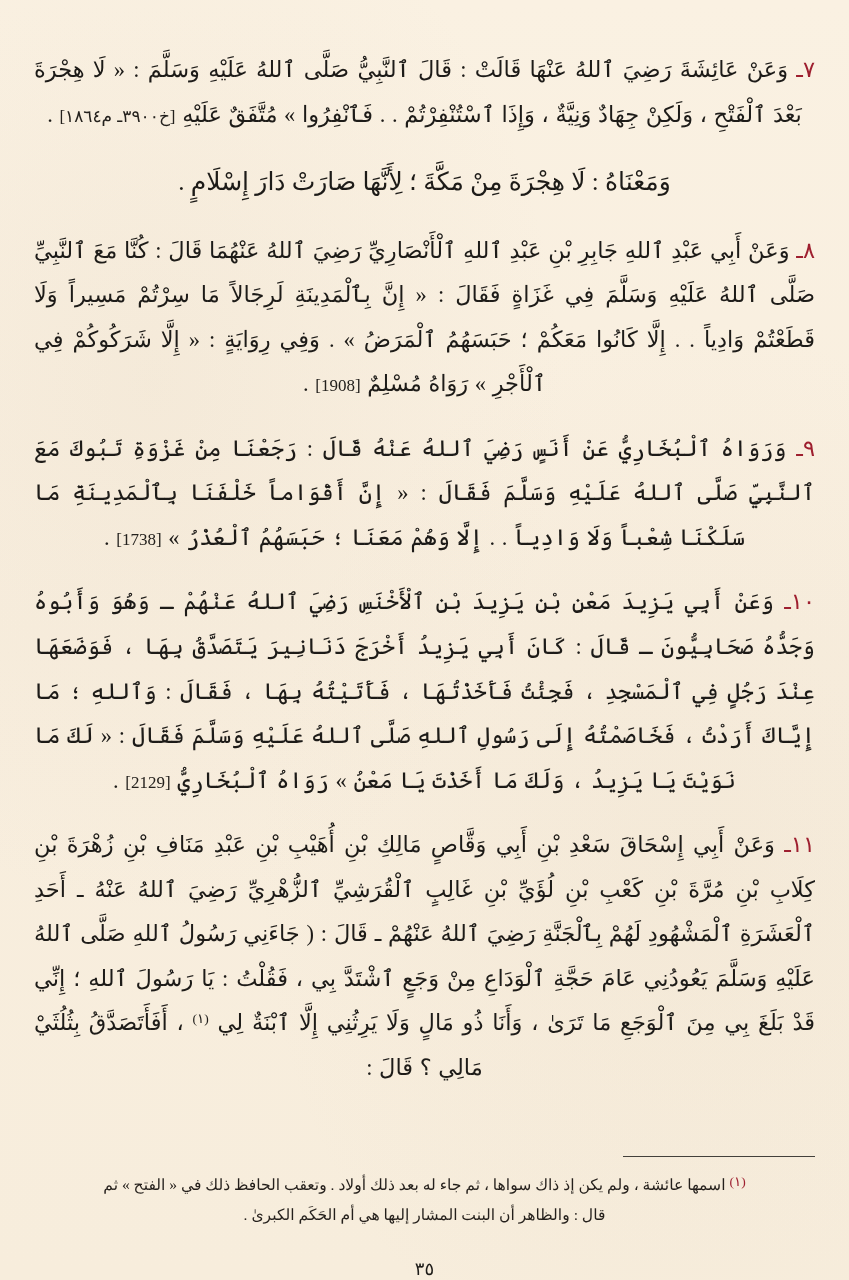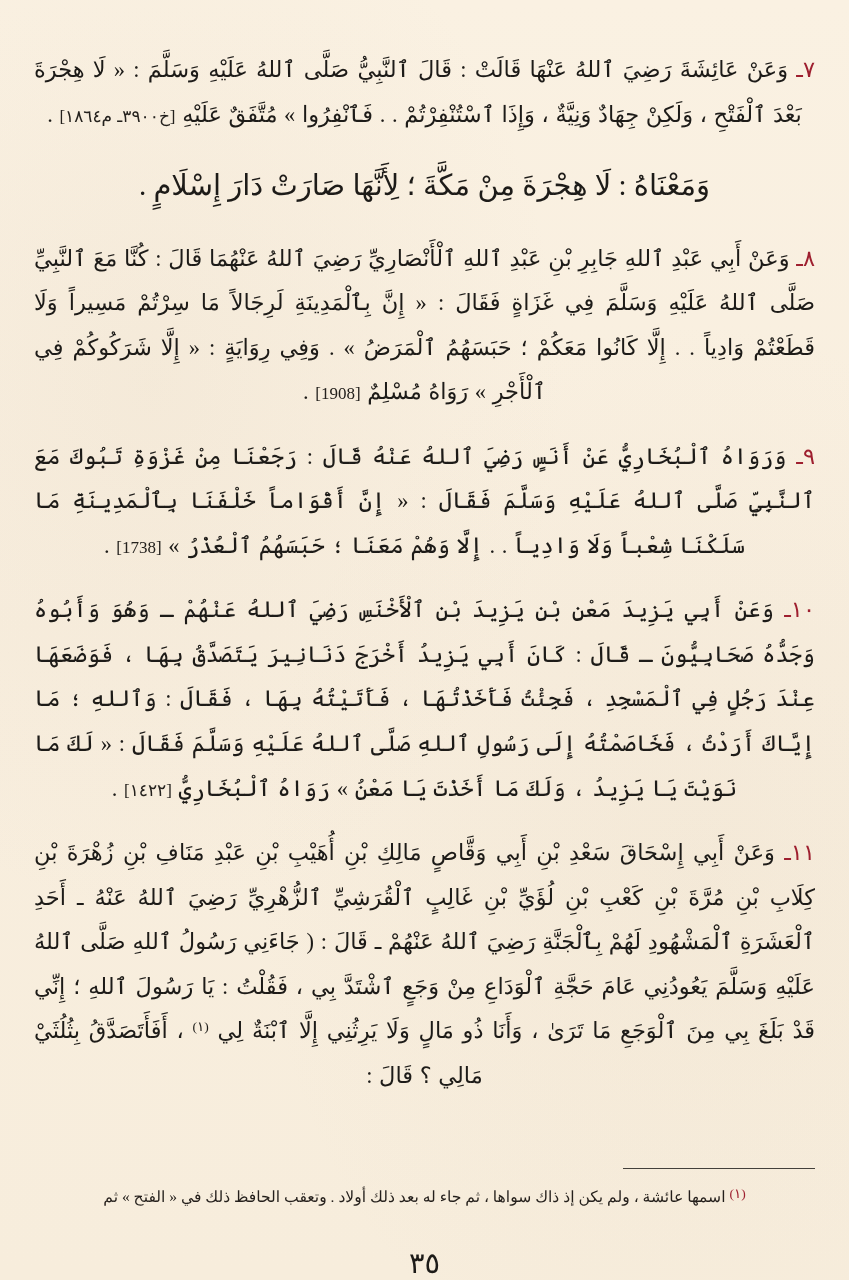--- a/index.html
+++ b/index.html
@@ -50,21 +50,21 @@
     text-align: justify;
     text-align-last: center;
     margin: 0 0 20px 0;
     letter-spacing: 0.1px;
     word-spacing: 1px;
   }
   .hadith.tight { margin-bottom: 16px; }
 
   .gloss {
     color: #1d1b18;
-    font-size: 29px;
+    font-size: 25px;
     line-height: 1.98;
     text-align: center;
     margin: 0 0 22px 0;
   }
 
   .num {
     color: #9e1f2f;
     font-weight: normal;
     letter-spacing: 0;
   }
@@ -86,37 +86,37 @@
     background: #43403b;
     margin: 0 0 12px 0;
   }
 
   .footnote {
     color: #241f1b;
     font-size: 15.6px;
     line-height: 1.92;
     text-align: justify;
     text-align-last: center;
-    margin: 12px;
+    margin: 6px;
     padding: 0 6px;
   }
   .fn-marker {
     color: #9e1f2f;
     font-size: 13.5px;
     vertical-align: 0.28em;
   }
   .fn-line2 {
     display: block;
     text-align: center;
   }
 
   .page-number {
     text-align: center;
     color: #1d1b18;
-    font-size: 29px;
+    font-size: 18px;
     padding: 14px 0 0 0;
     letter-spacing: 1px;
   }
 
   sup.fnref {
     color: #1d1b18;
     font-size: 0.6em;
     vertical-align: 0.55em;
   }
 </style>
@@ -148,36 +148,37 @@
     <p class="hadith">
       <span class="num">٩ـ</span>
       <span>وَرَوَاهُ ٱلْبُخَارِيُّ عَنْ أَنَسٍ رَضِيَ ٱللهُ عَنْهُ قَالَ : رَجَعْنَا مِنْ غَزْوَةِ تَبُوكَ مَعَ ٱلنَّبِيِّ صَلَّى ٱللهُ عَلَيْهِ وَسَلَّمَ فَقَالَ : « إِنَّ أَقْوَاماً خَلْفَنَا بِٱلْمَدِينَةِ مَا سَلَكْنَا شِعْباً وَلَا وَادِياً . . إِلَّا وَهُمْ مَعَنَا ؛ حَبَسَهُمُ ٱلْعُذْرُ »</span>
       <span class="ref">[1738]</span>
       <span>.</span>
     </p>
 
     <p class="hadith">
       <span class="num">١٠ـ</span>
       <span>وَعَنْ أَبِي يَزِيدَ مَعْنِ بْنِ يَزِيدَ بْنِ ٱلْأَخْنَسِ رَضِيَ ٱللهُ عَنْهُمْ ـ وَهُوَ وَأَبُوهُ وَجَدُّهُ صَحَابِيُّونَ ـ قَالَ : كَانَ أَبِي يَزِيدُ أَخْرَجَ دَنَانِيرَ يَتَصَدَّقُ بِهَا ، فَوَضَعَهَا عِنْدَ رَجُلٍ فِي ٱلْمَسْجِدِ ، فَجِئْتُ فَأَخَذْتُهَا ، فَأَتَيْتُهُ بِهَا ، فَقَالَ : وَٱللهِ ؛ مَا إِيَّاكَ أَرَدْتُ ، فَخَاصَمْتُهُ إِلَى رَسُولِ ٱللهِ صَلَّى ٱللهُ عَلَيْهِ وَسَلَّمَ فَقَالَ : « لَكَ مَا نَوَيْتَ يَا يَزِيدُ ، وَلَكَ مَا أَخَذْتَ يَا مَعْنُ » رَوَاهُ ٱلْبُخَارِيُّ</span>
-      <span class="ref">[١٤٢٢]</span>
+      <span class="ref">[2129]</span>
       <span>.</span>
     </p>
 
     <p class="hadith tight">
       <span class="num">١١ـ</span>
       <span>وَعَنْ أَبِي إِسْحَاقَ سَعْدِ بْنِ أَبِي وَقَّاصٍ مَالِكِ بْنِ أُهَيْبِ بْنِ عَبْدِ مَنَافِ بْنِ زُهْرَةَ بْنِ كِلَابِ بْنِ مُرَّةَ بْنِ كَعْبِ بْنِ لُؤَيِّ بْنِ غَالِبٍ ٱلْقُرَشِيِّ ٱلزُّهْرِيِّ رَضِيَ ٱللهُ عَنْهُ ـ أَحَدِ ٱلْعَشَرَةِ ٱلْمَشْهُودِ لَهُمْ بِٱلْجَنَّةِ رَضِيَ ٱللهُ عَنْهُمْ ـ قَالَ : ( جَاءَنِي رَسُولُ ٱللهِ صَلَّى ٱللهُ عَلَيْهِ وَسَلَّمَ يَعُودُنِي عَامَ حَجَّةِ ٱلْوَدَاعِ مِنْ وَجَعٍ ٱشْتَدَّ بِي ، فَقُلْتُ : يَا رَسُولَ ٱللهِ ؛ إِنِّي قَدْ بَلَغَ بِي مِنَ ٱلْوَجَعِ مَا تَرَىٰ ، وَأَنَا ذُو مَالٍ وَلَا يَرِثُنِي إِلَّا ٱبْنَةٌ لِي</span>
       <sup class="fnref">(١)</sup>
       <span>، أَفَأَتَصَدَّقُ بِثُلُثَيْ مَالِي ؟ قَالَ :</span>
     </p>
 
   </div>
 
   <div class="footnote-wrap">
     <div class="fn-rule"></div>
     <p class="footnote">
       <span class="fn-marker">(١)</span>
       <span>اسمها عائشة ، ولم يكن إذ ذاك سواها ، ثم جاء له بعد ذلك أولاد . وتعقب الحافظ ذلك في « الفتح » ثم</span>
+      <span class="fn-line2">قال : والظاهر أن البنت المشار إليها هي أم الحَكَم الكبرىٰ .</span>
     </p>
   </div>
 
   <div class="page-number">٣٥</div>
 
 </div>
 
 </body></html>

